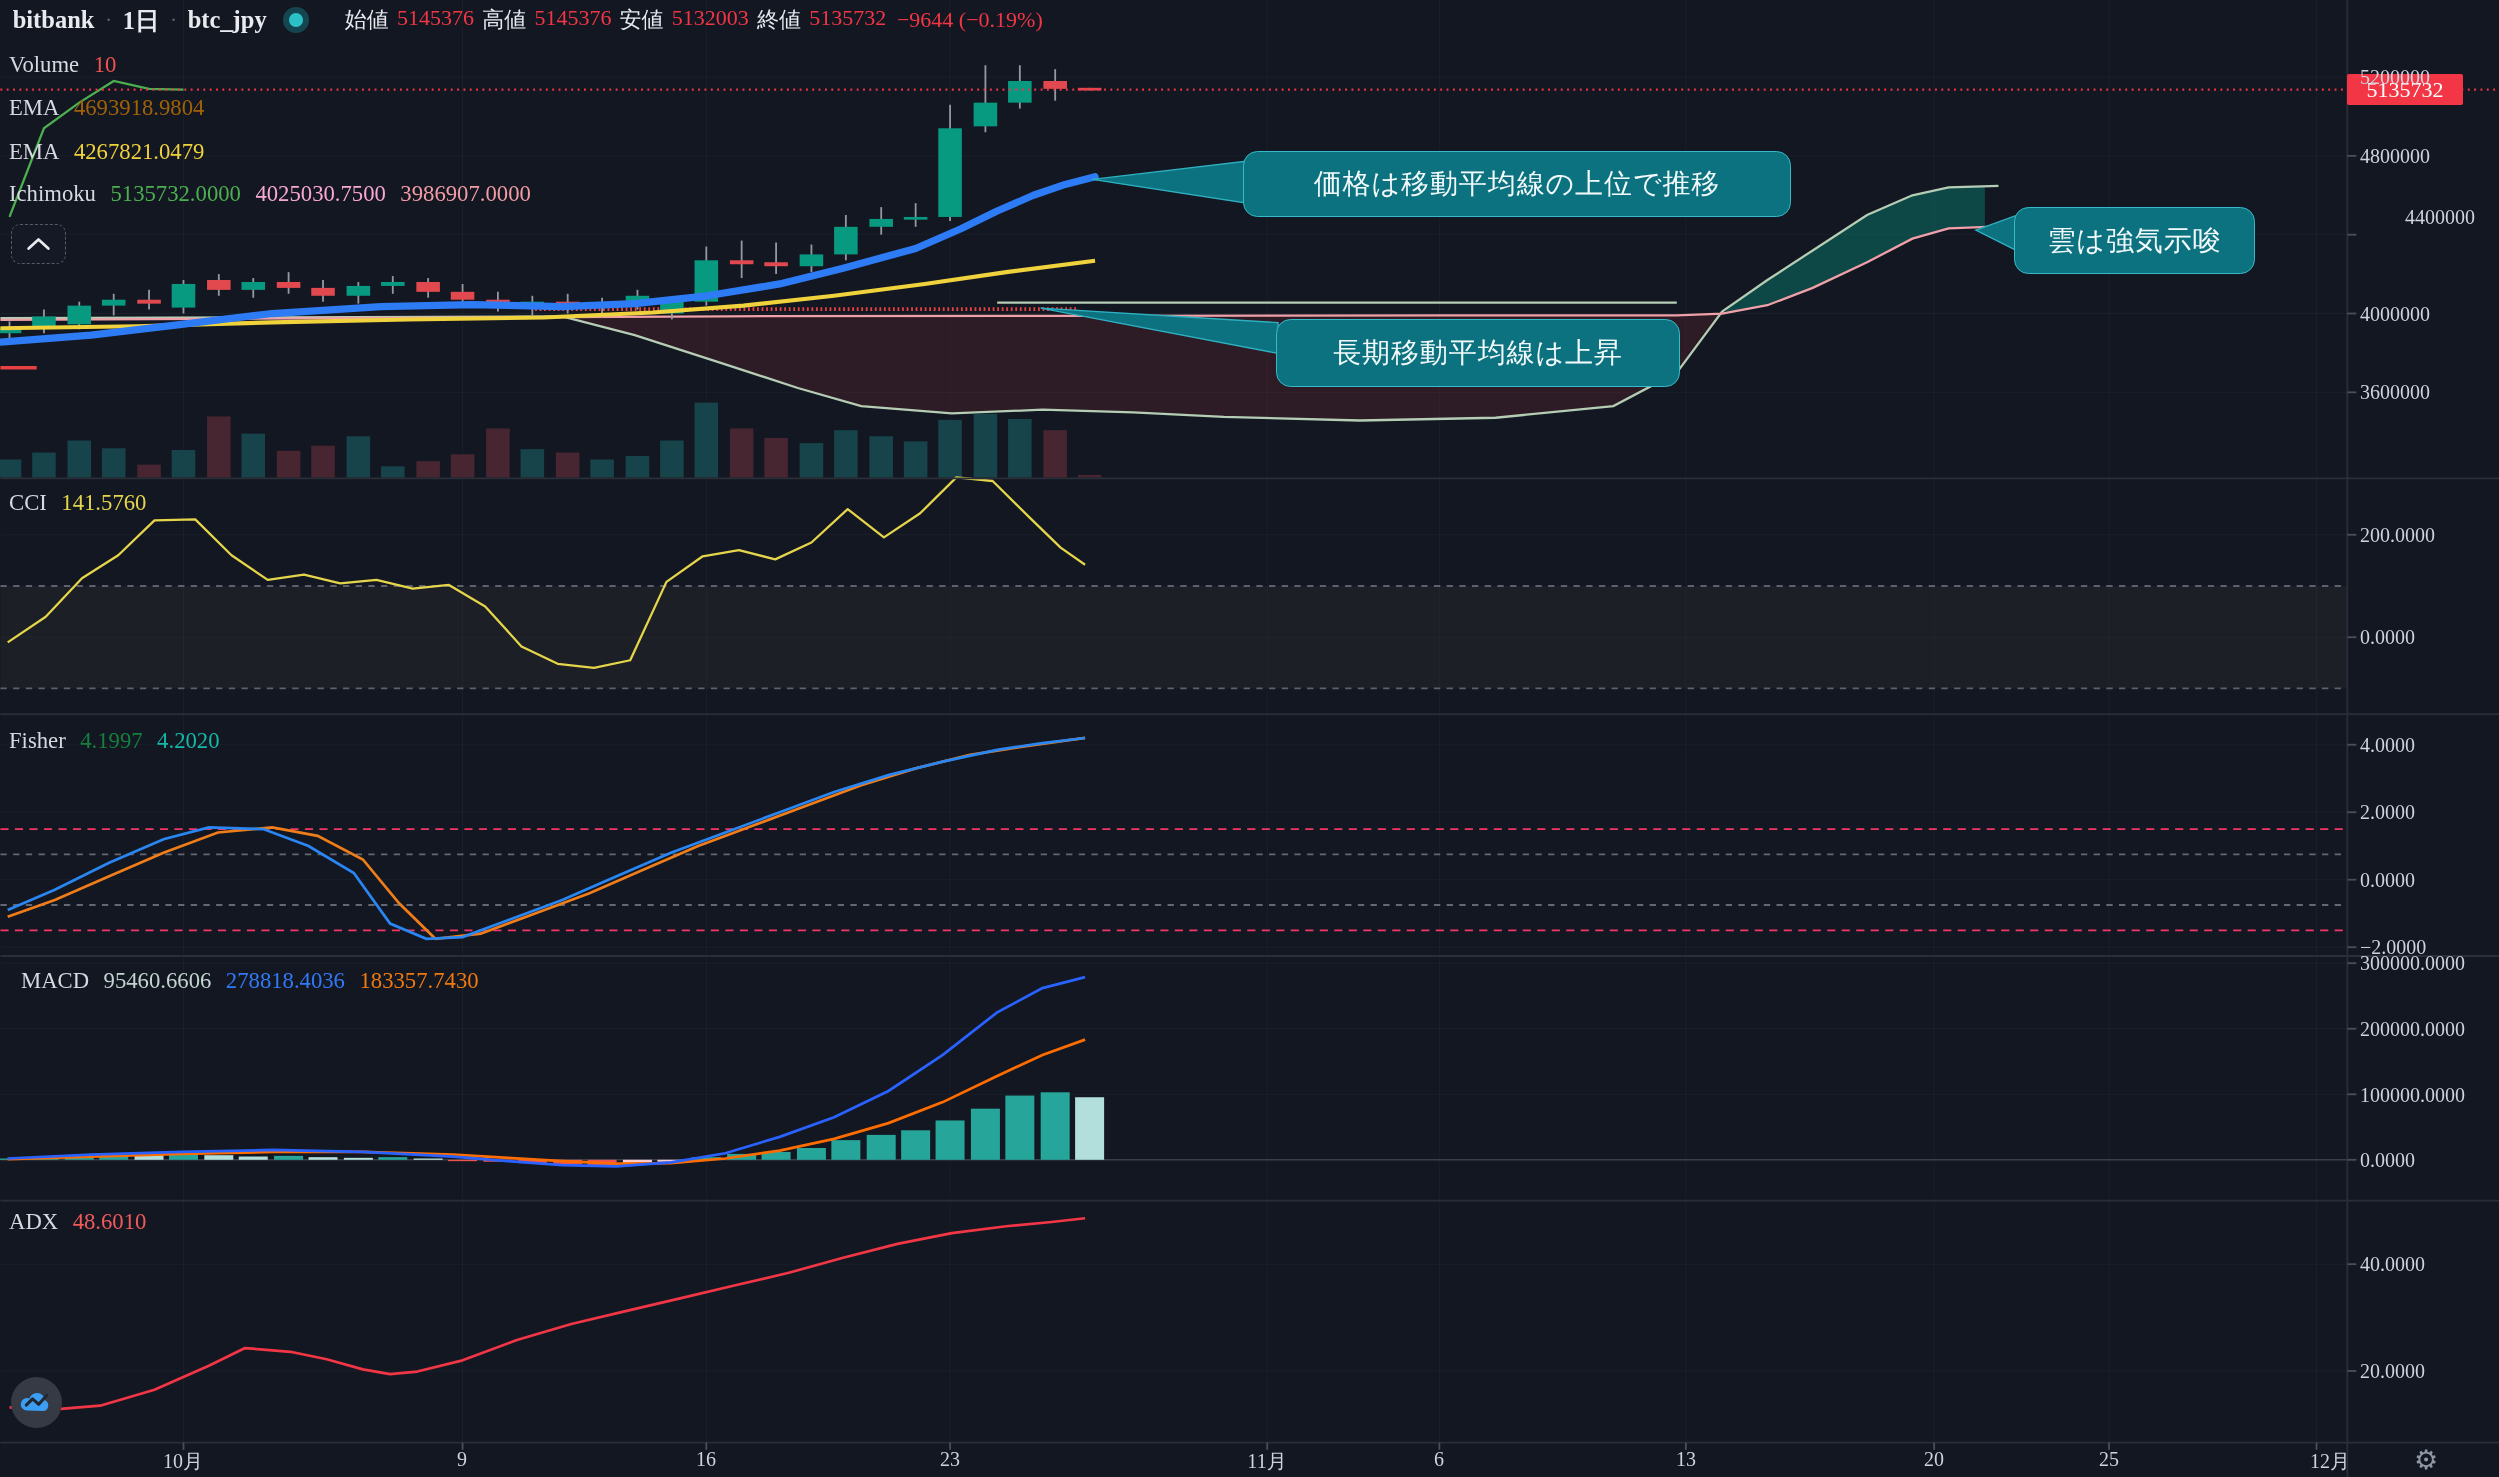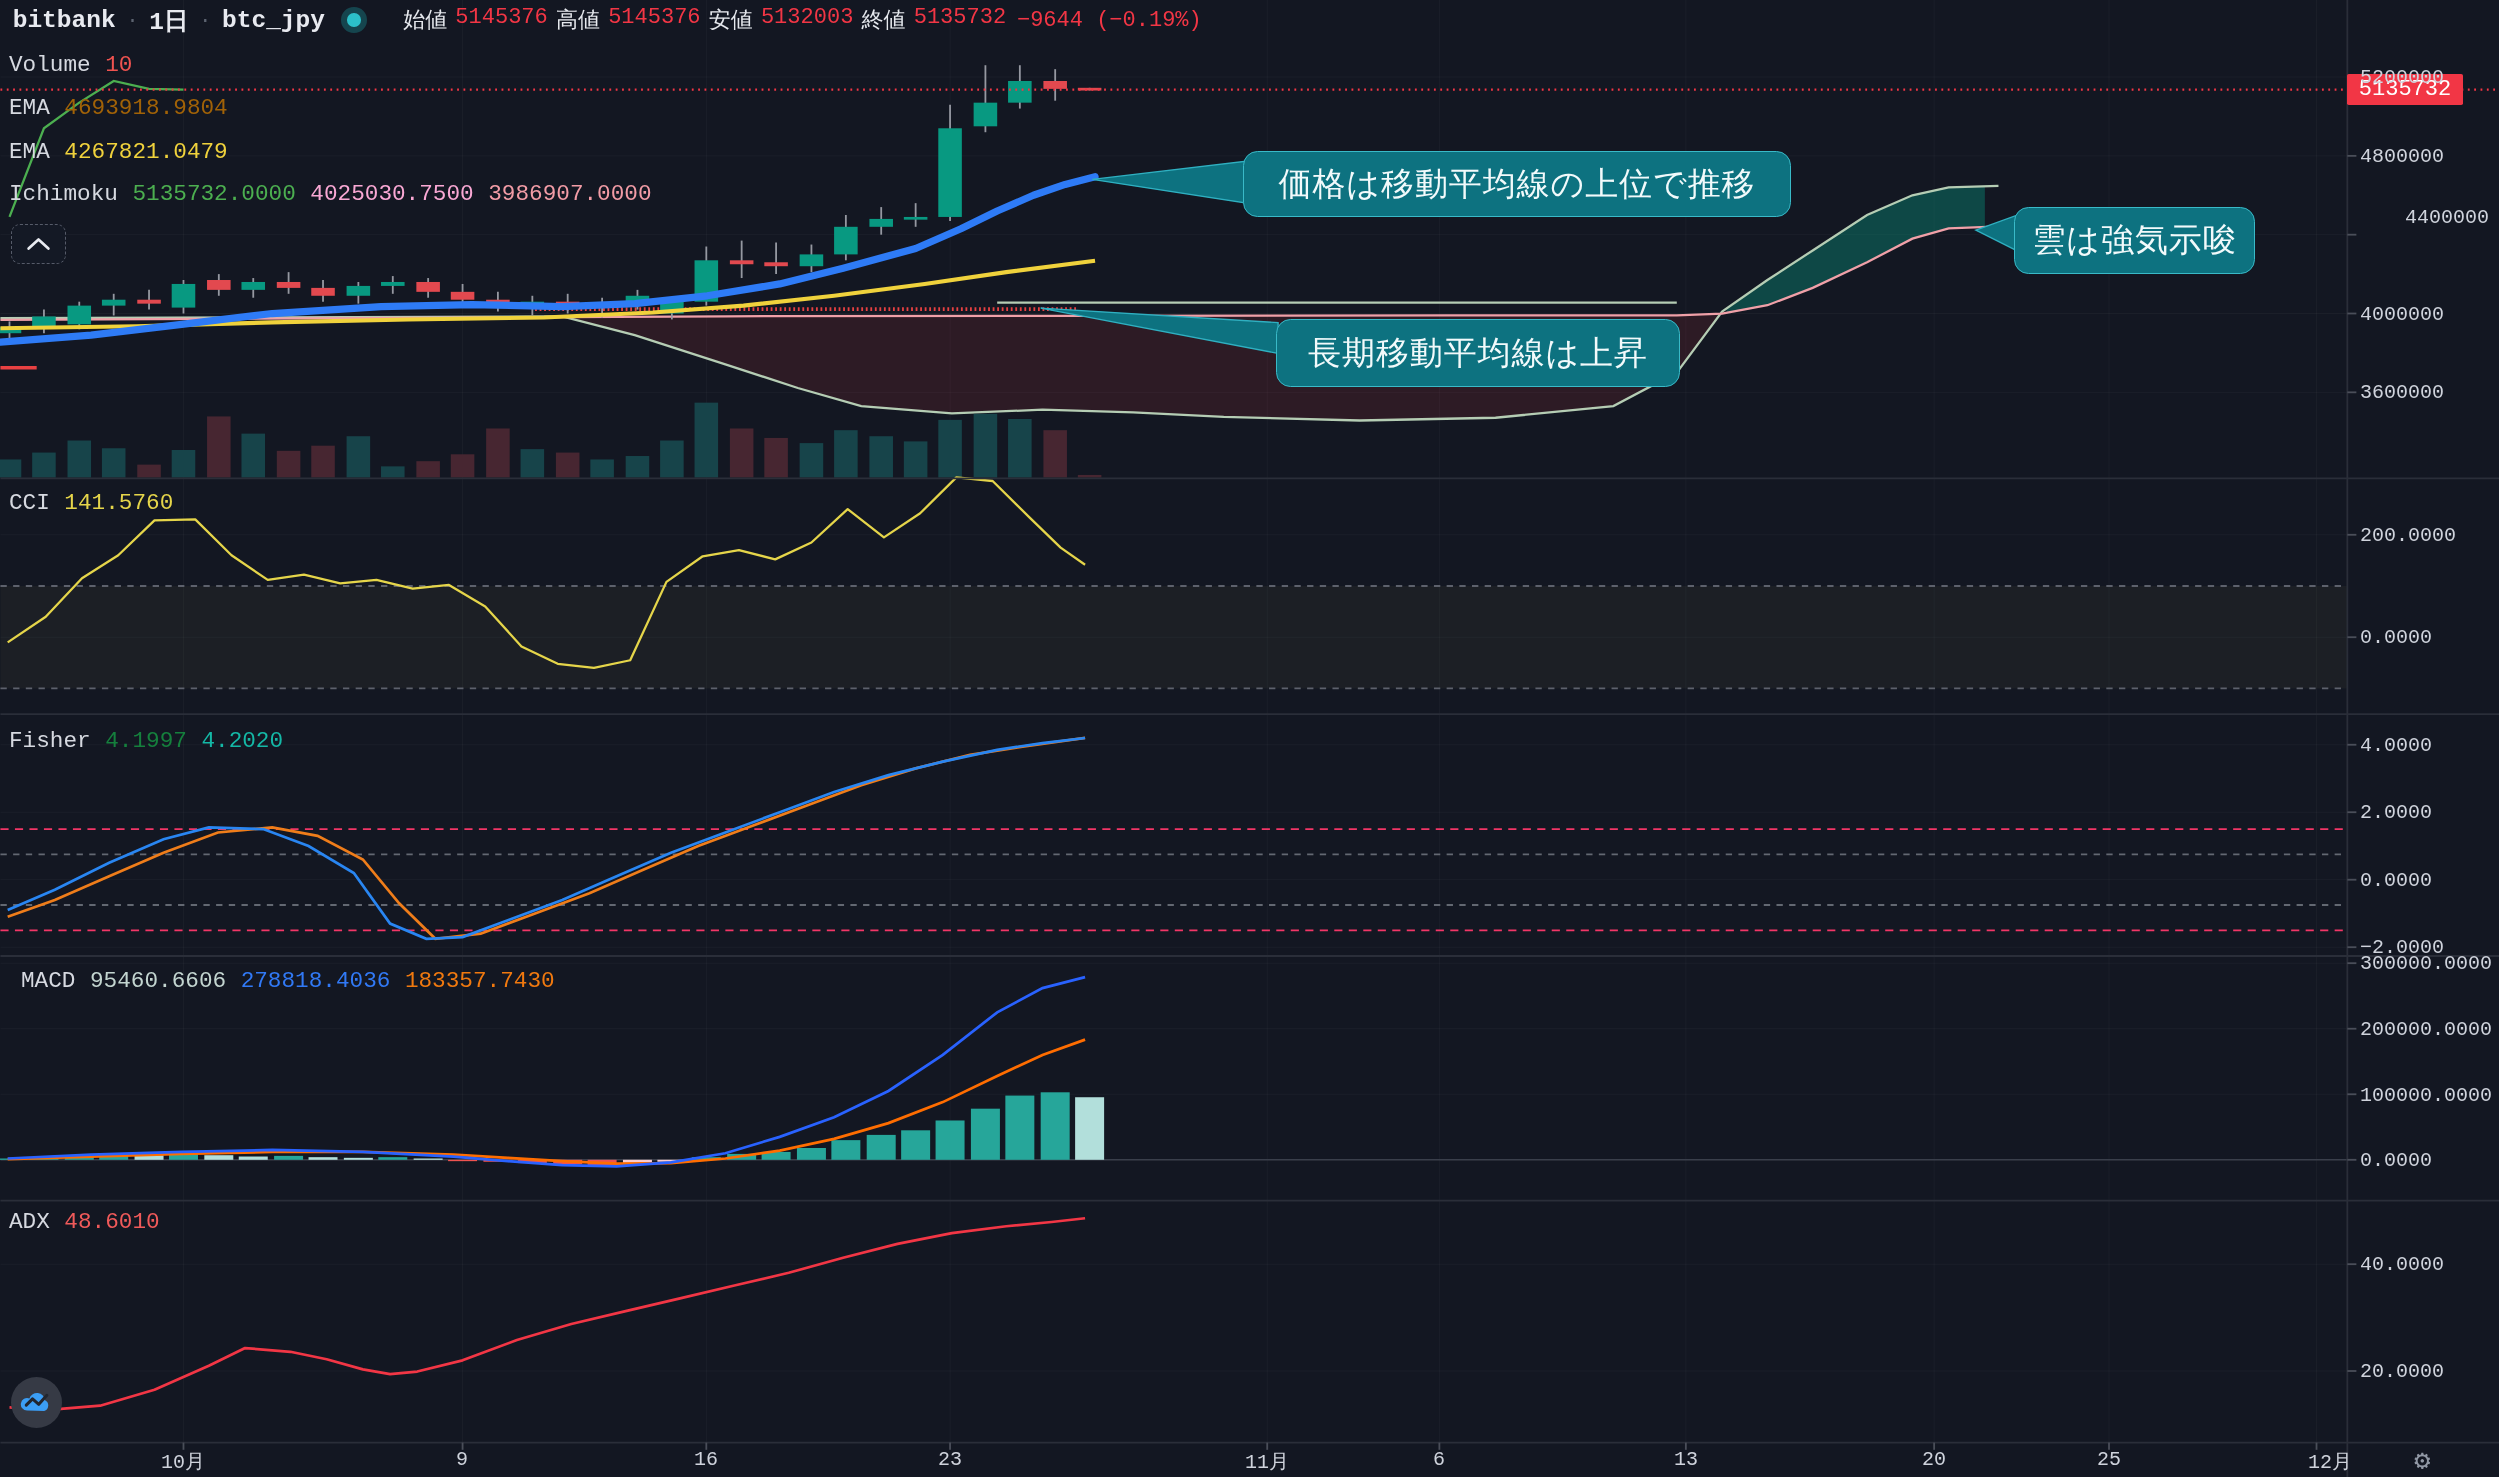--- a/index.html
+++ b/index.html
@@ -1,35 +1,35 @@
 <!DOCTYPE html>
 <html style="font-size:14.5px"><head>
 <meta charset="utf-8">
 <style>
   html,body{margin:0;padding:0;background:#131722;}
   #app{position:relative;width:2500px;height:1477px;background:#131722;overflow:hidden;
-       font-family:Liberation Mono, monospace;color:#d1d4dc;}
+       font-family:Liberation Serif, serif;color:#d1d4dc;}
   #chart-svg{position:absolute;left:0;top:0;}
   .hdr{position:absolute;left:12.7px;top:3.6px;display:flex;align-items:center;gap:9px;font-size:24.5px;}
   .hdr .sym{font-weight:bold;color:#e8eaf0;}
   .hdr .dot-sep{color:#5d6471;font-size:20px;margin:0 1.8px;}
   .hdr .tf,.hdr .pair{color:#e8eaf0;font-weight:bold;}
   .hdr .mkt-dot{width:13.6px;height:13.6px;border-radius:50%;background:#2cc0c9;border:6.3px solid #15454e;margin:0 7.3px;}
   .ohlc{display:flex;gap:8.2px;font-size:22px;margin-left:20px;}
   .ohlc .lbl{color:#e6e9ee;}
   .ohlc .val{color:#f23645;}
   .chg{color:#f23645;font-size:22px;margin-left:1.8px;}
   .legend{position:absolute;left:9px;display:flex;gap:14.5px;font-size:22.7px;align-items:baseline;}
   .legend .name{color:#d6d9e0;}
   .tag{position:absolute;left:2347px;top:74px;width:116px;height:31px;background:#f23645;color:#fff;
        font-size:22px;display:flex;align-items:center;justify-content:center;border-radius:1.8px;}
   .axis-label{position:absolute;left:2360px;transform:translateY(-50%);font-size:20px;color:#cfd3dc;white-space:nowrap;}
   .time-label{position:absolute;top:1448px;transform:translateX(-50%);font-size:20px;color:#cfd3dc;white-space:nowrap;}
   .callout{position:absolute;background:#0d7280;border:1.8px solid #39bac8;border-radius:14.5px;color:#f2fafb;
-           display:flex;align-items:center;justify-content:center;font-size:33px;letter-spacing:0.9px;white-space:nowrap;}
+           display:flex;align-items:center;justify-content:center;font-size:28px;letter-spacing:0.9px;white-space:nowrap;}
   #co1{left:1243px;top:151px;width:546px;height:64px;}
   #co2{left:2014px;top:207px;width:239px;height:65px;}
   #co3{left:1276px;top:319px;width:402px;height:66px;}
   #collapse-btn{position:absolute;left:11px;top:224px;width:53px;height:38px;background:#141925;
                 border:0.9px dashed #565b69;border-radius:9px;display:flex;align-items:center;justify-content:center;}
   #logo{position:absolute;left:11px;top:1377px;width:51px;height:51px;border-radius:50%;background:#363a45;
         display:flex;align-items:center;justify-content:center;}
   #gear{position:absolute;left:2414px;top:1444px;font-size:27px;color:#9198a5;}
 </style>
 </head>

